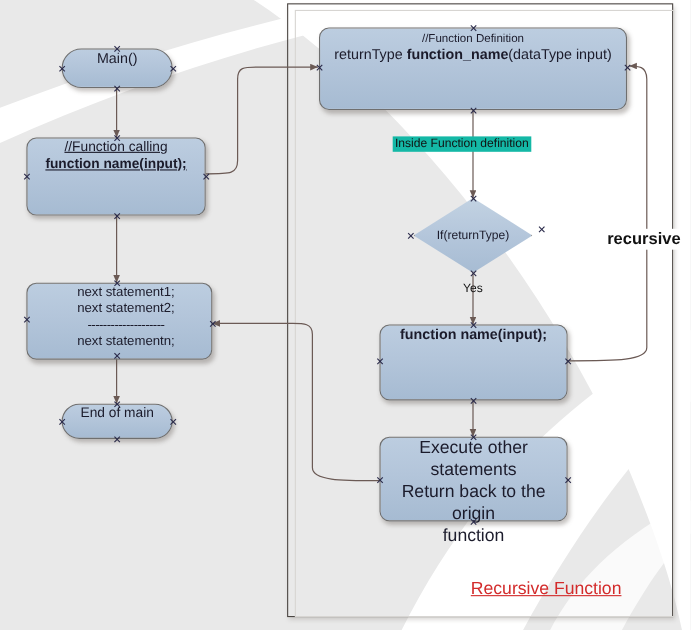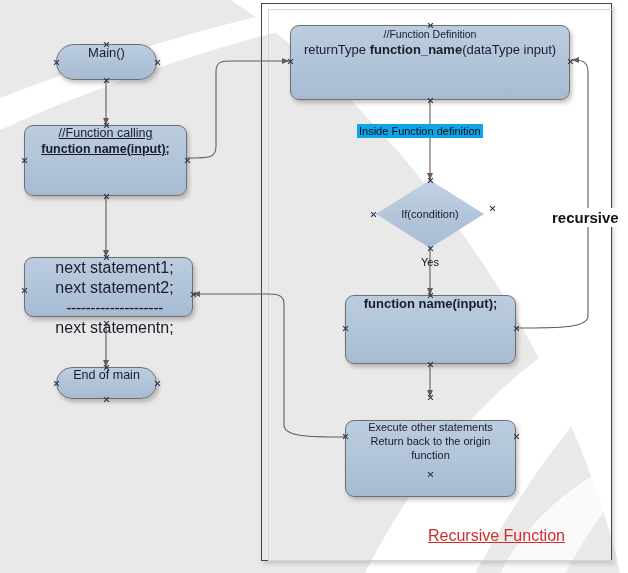--- a/index.html
+++ b/index.html
@@ -44,21 +44,21 @@
     -webkit-clip-path:polygon(50% 0,100% 50%,50% 100%,0 50%);
     box-shadow:2px 3px 4px rgba(90,80,75,0.3);
   }
   .diamond .dlabel{
     position:absolute;inset:0;
     display:flex;align-items:center;justify-content:center;
     font-size:11px;color:#1b1b2b;
   }
 
   
-  .lbl{position:absolute;background:#0ea5e9;color:#111;white-space:nowrap;}
+  .lbl{position:absolute;background:#14b8a6;color:#111;white-space:nowrap;}
   .lbl-plain{position:absolute;color:#111;white-space:nowrap;background:transparent;}
   .grouplabel{
     position:absolute;color:#d32b2b;font-size:16px;white-space:nowrap;
   }
   .recursive-word{
     position:absolute;font-size:15px;font-weight:bold;color:#111;
     background:#fff;white-space:nowrap;padding:1px 0;
   }
 
   
@@ -132,21 +132,21 @@
     <span class="txt">Main()</span>
   </div>
 
   <div class="node rounded" style="left:24px;top:125px;width:163px;height:71px;font-size:12.5px;text-decoration:underline;">
     <span class="txt">
       <span>//Function calling</span><br>
       <span class="b">function name(input);</span>
     </span>
   </div>
 
-  <div class="node rounded" style="left:24px;top:257px;width:169px;height:60px;font-size:16px;padding-left:12px;">
+  <div class="node rounded" style="left:24px;top:257px;width:169px;height:70px;font-size:12px;padding-left:12px;">
     <span class="txt">
       <span>next statement1;</span><br>
       <span>next statement2;</span><br>
       <span style="letter-spacing:-0.5px;">--------------------</span><br>
       <span>next statementn;</span>
     </span>
   </div>
 
   <div class="node pill" style="left:56px;top:367px;width:101px;height:32px;font-size:12.5px;">
     <span class="txt">End of main</span>
@@ -158,32 +158,32 @@
       <span>returnType </span><span class="b">function_name</span><span>(dataType input)</span>
     </span>
   </div>
 
   <div class="lbl" style="left:357px;top:124px;font-size:11px;padding:1px 2px;">
     <span>Inside Function definition</span>
   </div>
 
   <div class="diamond" style="left:376px;top:180px;">
     <div class="dshape"></div>
-    <div class="dlabel">If(condition)</div>
+    <div class="dlabel">If(returnType)</div>
   </div>
 
   <div class="lbl-plain" style="left:421px;top:256px;font-size:11px;">
     <span>Yes</span>
   </div>
 
   <div class="node rounded" style="left:345px;top:295px;width:171px;height:69px;font-size:13px;">
     <span class="txt b">function name(input);</span>
   </div>
 
-  <div class="node rounded" style="left:345px;top:420px;width:171px;height:77px;font-size:11px;">
+  <div class="node rounded" style="left:345px;top:397px;width:171px;height:77px;font-size:16px;">
     <span class="txt">
       <span>Execute other statements</span><br>
       <span>Return back to the origin</span><br>
       <span>function</span>
     </span>
   </div>
 
   <div class="recursive-word" style="left:552px;top:208px;">
     <span>recursive</span>
   </div>

